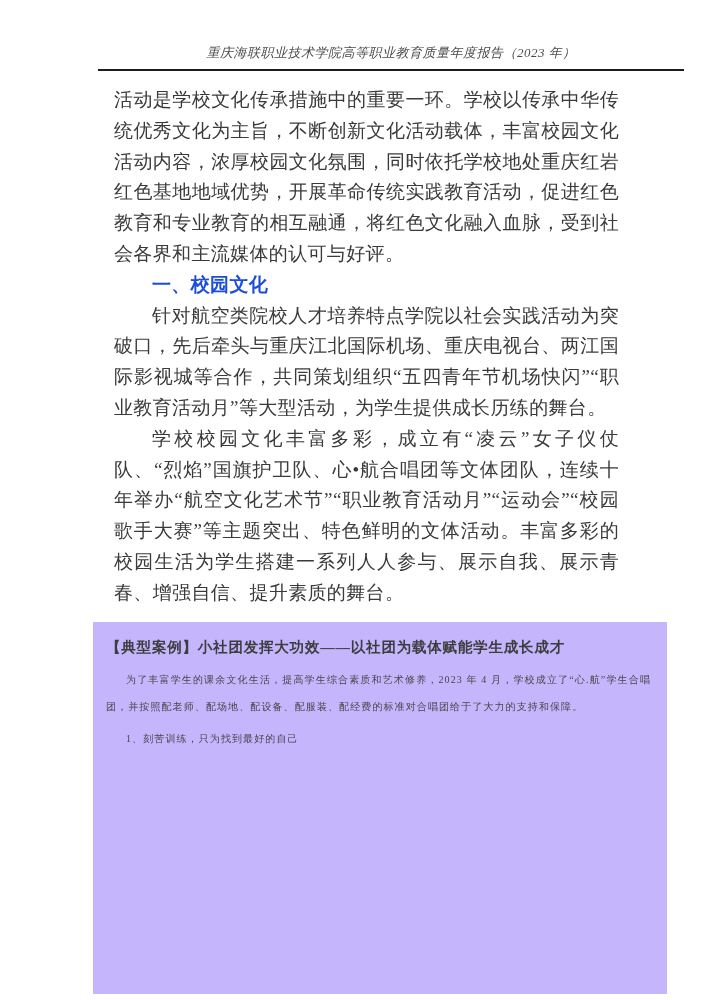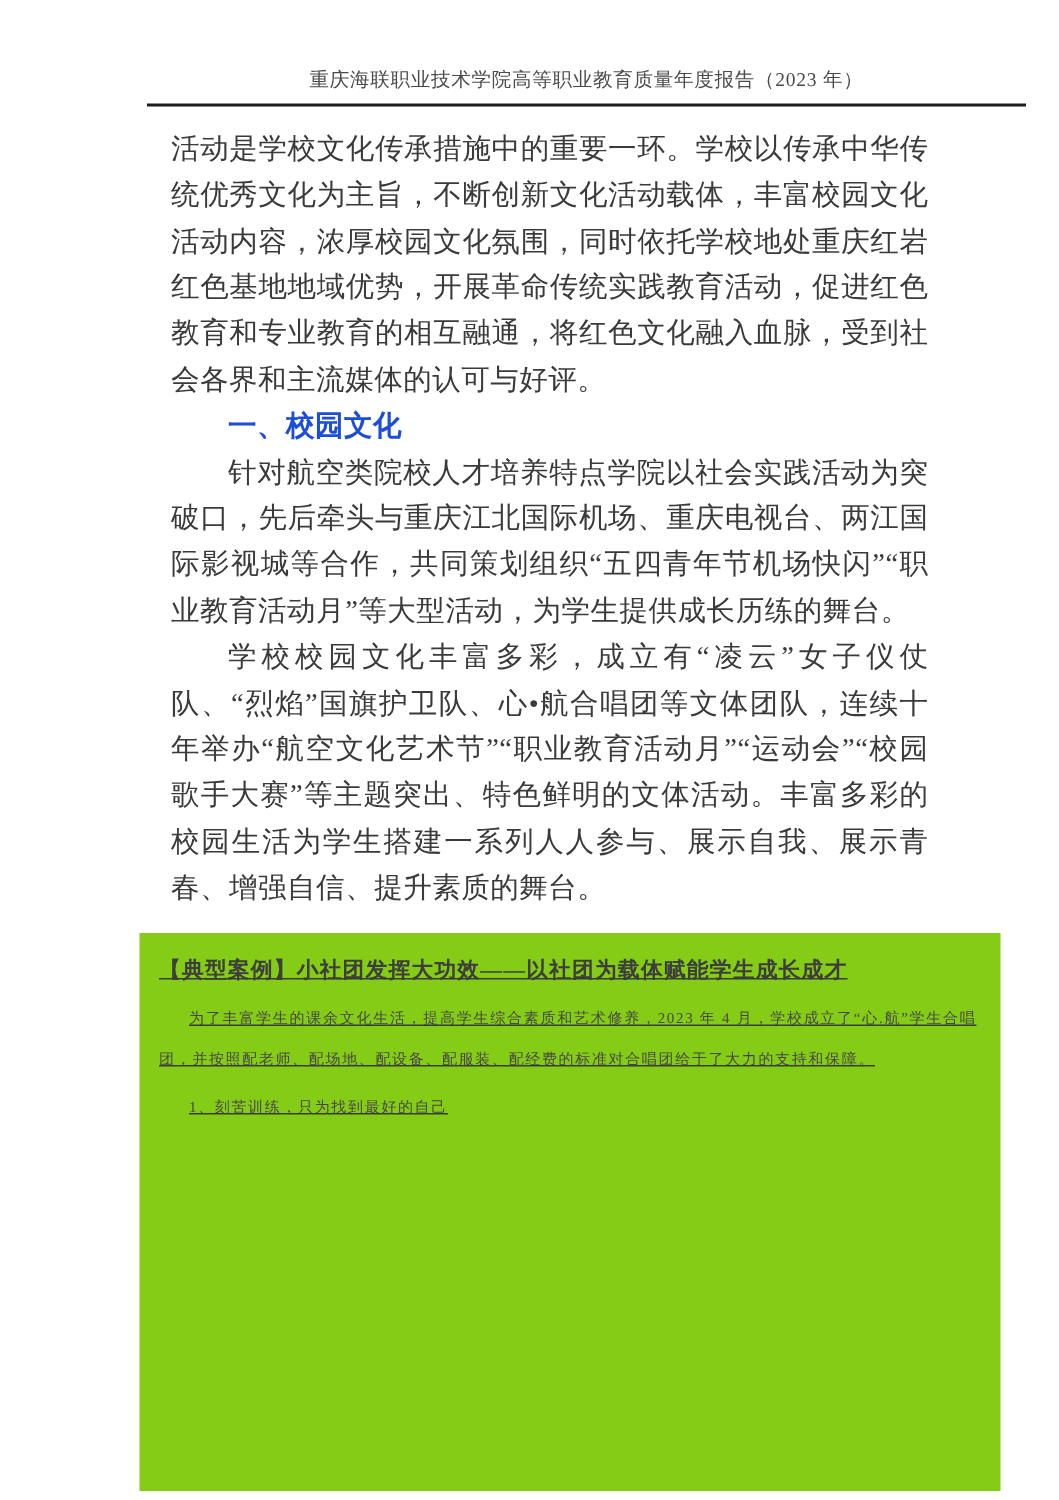--- a/index.html
+++ b/index.html
@@ -17,20 +17,21 @@
     position: absolute;
     top: 44px;
     left: 98px;
     width: 586px;
     text-align: center;
     font-size: 13px;
     letter-spacing: 0.5px;
     color: #4a4a4a;
     padding-bottom: 7px;
     border-bottom: 2px solid #1d1d1d;
+    font-style: italic;
   }
   .content {
     position: absolute;
     top: 85px;
     left: 103px;
     width: 505px;
     margin-left: 11px;
   }
   .content p, .content h2 {
     font-size: 19px;
@@ -84,19 +85,19 @@
     <span>重庆海联职业技术学院高等职业教育质量年度报告（2023 年）</span>
   </div>
 
   <div class="content">
     <p>活动是学校文化传承措施中的重要一环。学校以传承中华传统优秀文化为主旨，不断创新文化活动载体，丰富校园文化活动内容，浓厚校园文化氛围，同时依托学校地处重庆红岩红色基地地域优势，开展革命传统实践教育活动，促进红色教育和专业教育的相互融通，将红色文化融入血脉，受到社会各界和主流媒体的认可与好评。</p>
     <h2>一、校园文化</h2>
     <p class="indent">针对航空类院校人才培养特点学院以社会实践活动为突破口，先后牵头与重庆江北国际机场、重庆电视台、两江国际影视城等合作，共同策划组织“五四青年节机场快闪”“职业教育活动月”等大型活动，为学生提供成长历练的舞台。</p>
     <p class="indent">学校校园文化丰富多彩，成立有“凌云”女子仪仗队、“烈焰”国旗护卫队、心•航合唱团等文体团队，连续十年举办“航空文化艺术节”“职业教育活动月”“运动会”“校园歌手大赛”等主题突出、特色鲜明的文体活动。丰富多彩的校园生活为学生搭建一系列人人参与、展示自我、展示青春、增强自信、提升素质的舞台。</p>
   </div>
 
-  <div class="case-box" style="background: #84cc16; text-decoration: underline;">
+  <div class="case-box" style="background: #c4b5fd;">
     <div class="case-title">【典型案例】小社团发挥大功效——以社团为载体赋能学生成长成才</div>
     <p>为了丰富学生的课余文化生活，提高学生综合素质和艺术修养，2023 年 4 月，学校成立了“心.航”学生合唱团，并按照配老师、配场地、配设备、配服装、配经费的标准对合唱团给于了大力的支持和保障。</p>
     <p class="subhead">1、刻苦训练，只为找到最好的自己</p>
   </div>
 
 </div>
 
 </body></html>

